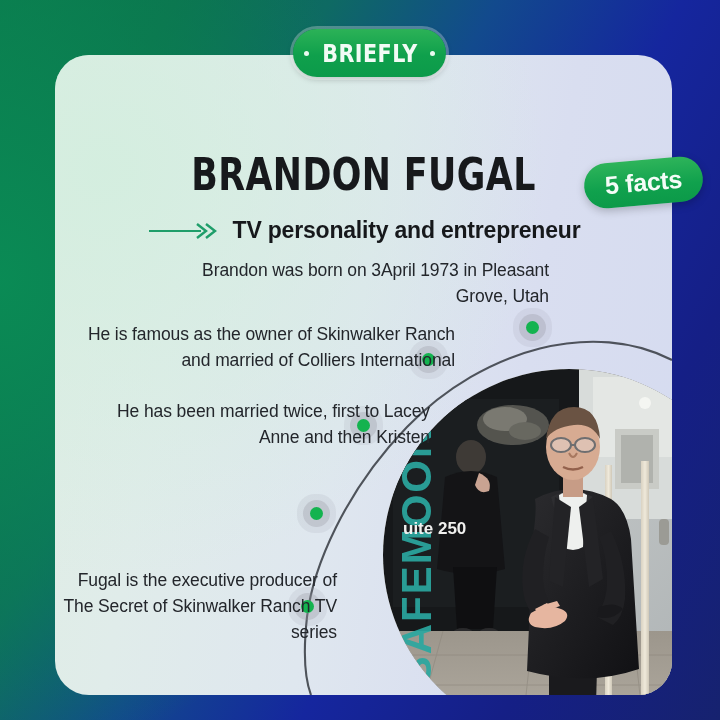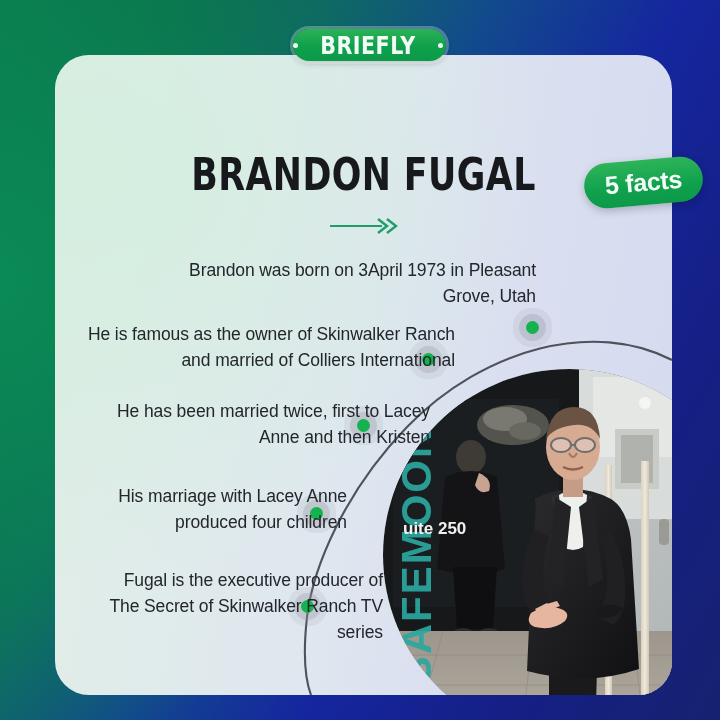--- a/index.html
+++ b/index.html
@@ -51,26 +51,26 @@
     content:"";
     position:absolute; inset:0;
     background:radial-gradient(ellipse at 8% 18%, rgba(210,238,222,.85) 0%, rgba(210,238,222,0) 55%);
     pointer-events:none;
   }
 
   
   #briefly {
     position:absolute;
     left:293px; top:29px;
-    width:153px; height:32px;
+    width:153px; height:48px;
     border-radius:24px;
     background:linear-gradient(180deg,#2cb257 0%,#0fa04c 55%,#0c9a4a 100%);
     box-shadow:0 0 0 3px rgba(255,255,255,.28), 0 2px 6px rgba(0,0,0,.25);
-    display:flex; align-items:center; 
-    gap:18px;
+    display:flex; align-items:center; justify-content:center;
+    gap:9px;
     z-index:40;
   }
   #briefly .dot { width:5px; height:5px; border-radius:50%; background:#eafaf0; flex:0 0 auto; }
   #briefly .word {
     color:#f2fbf5;
     font-weight:bold;
     font-size:25px;
     letter-spacing:.5px;
     font-family:"DejaVu Sans Condensed","Liberation Sans Narrow","Liberation Sans",sans-serif;
     transform:scaleX(.92);
@@ -160,25 +160,25 @@
   
   .fact {
     position:absolute;
     z-index:28;
     font-size:17.5px;
     line-height:26px;
     color:#23262b;
     text-align:right;
     letter-spacing:-.1px;
   }
-  #fact-0 { left:85px;  top:202px; width:396px; }
+  #fact-0 { left:98px;  top:202px; width:396px; }
   #fact-1 { left:0px;   top:266px; width:400px; }
   #fact-2 { left:0px;   top:343px; width:340px;margin-left:35px; }
   #fact-3 { left:0px;   top:428px; width:292px; }
-  #fact-4 { left:0px;   top:512px; width:282px;margin-left:46px; }
+  #fact-4 { left:0px;   top:512px; width:282px; }
 </style>
 </head>
 <body>
 
 <div id="stage">
   <div id="bg-green-wash"></div>
 
   <div id="card">
 
     <div id="photo-clip">
@@ -320,26 +320,26 @@
     <div class="node" style="left:246px; top:545px;"></div>
 
     <div id="title">BRANDON FUGAL</div>
 
     <div id="subtitle-row" class="pos">
       <svg id="arrow" width="72" height="18" viewBox="0 0 72 18">
         <line x1="2" y1="9" x2="54" y2="9" stroke="#1f9e6a" stroke-width="2.2"></line>
         <polyline points="50,2 59,9 50,16" fill="none" stroke="#1f9e6a" stroke-width="2.4"></polyline>
         <polyline points="59,2 68,9 59,16" fill="none" stroke="#1f9e6a" stroke-width="2.4"></polyline>
       </svg>
+      <div id="subtitle">TV personality and entrepreneur</div>
     </div>
 
     <div class="fact" id="fact-0">Brandon was born on 3April 1973 in Pleasant Grove, Utah</div>
     <div class="fact" id="fact-1">He is famous as the owner of Skinwalker Ranch and married of Colliers International</div>
     <div class="fact" id="fact-2">He has been married twice, first to Lacey Anne and then Kristen</div>
-    <div class="fact" id="fact-3">His marriage with Lacey Anne produced four children</div>
     <div class="fact" id="fact-4">Fugal is the executive producer of The Secret of Skinwalker Ranch TV series</div>
   </div>
 
   <div id="briefly">
     <span class="dot"></span>
     <span class="word">BRIEFLY</span>
     <span class="dot"></span>
   </div>
 
   <div id="facts-badge">

